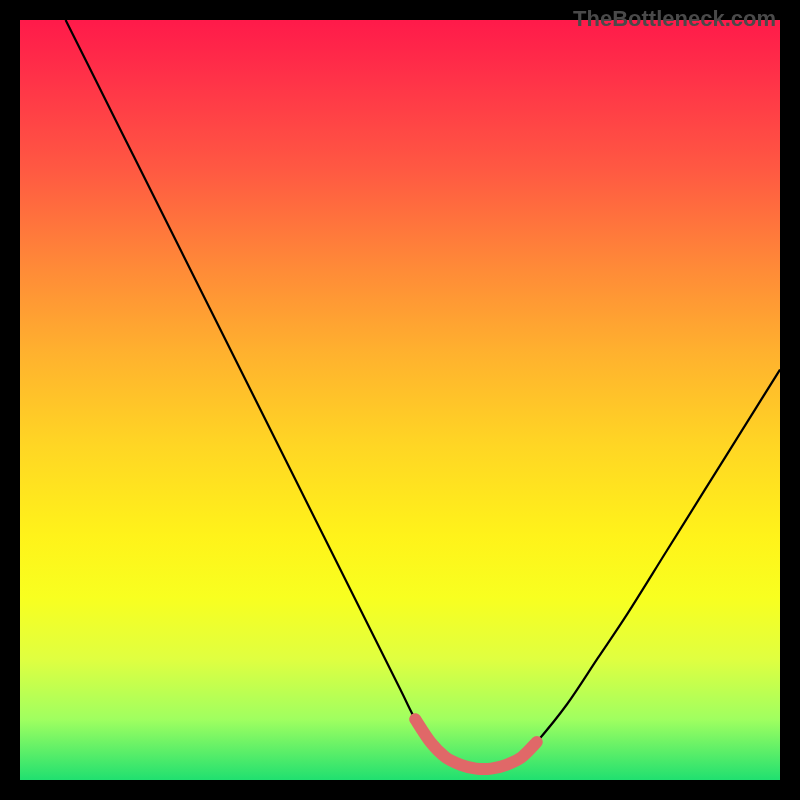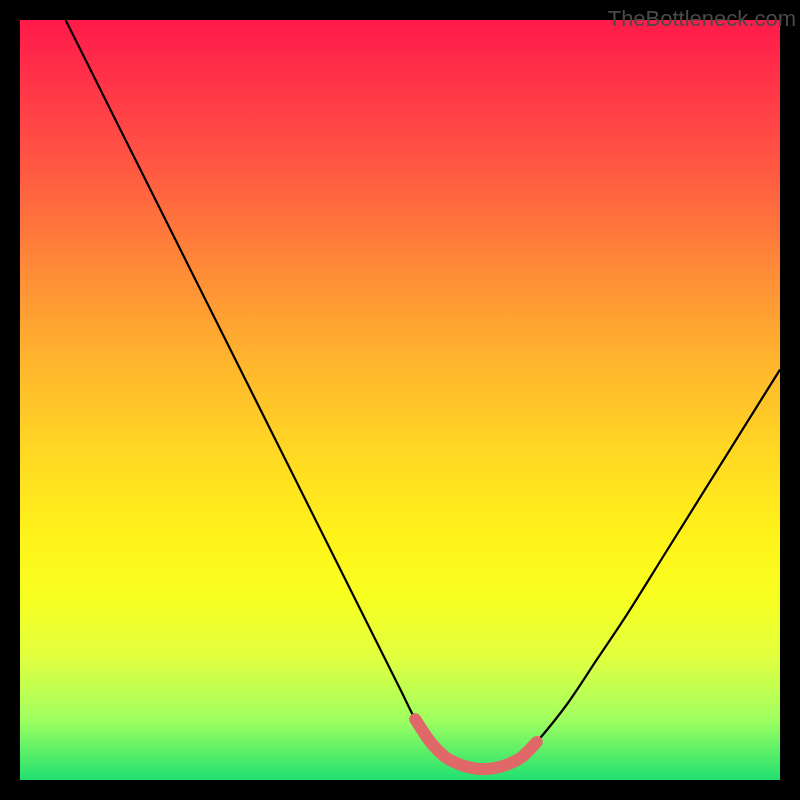--- a/index.html
+++ b/index.html
@@ -7,24 +7,25 @@
     padding: 0;
     width: 800px;
     height: 800px;
     background: #000;
     position: relative;
     font-family: Arial, sans-serif;
   }
   .watermark {
     position: absolute;
     top: 6px;
-    right: 4px;
+    right: 24px;
     color: #4a4a4a;
     font-size: 22px;
     z-index: 10;
+    font-weight: bold;
   }
   .plot-area {
     position: absolute;
     left: 20px;
     top: 20px;
     width: 760px;
     height: 760px;
   }
   .gradient-bg {
     position: absolute;

